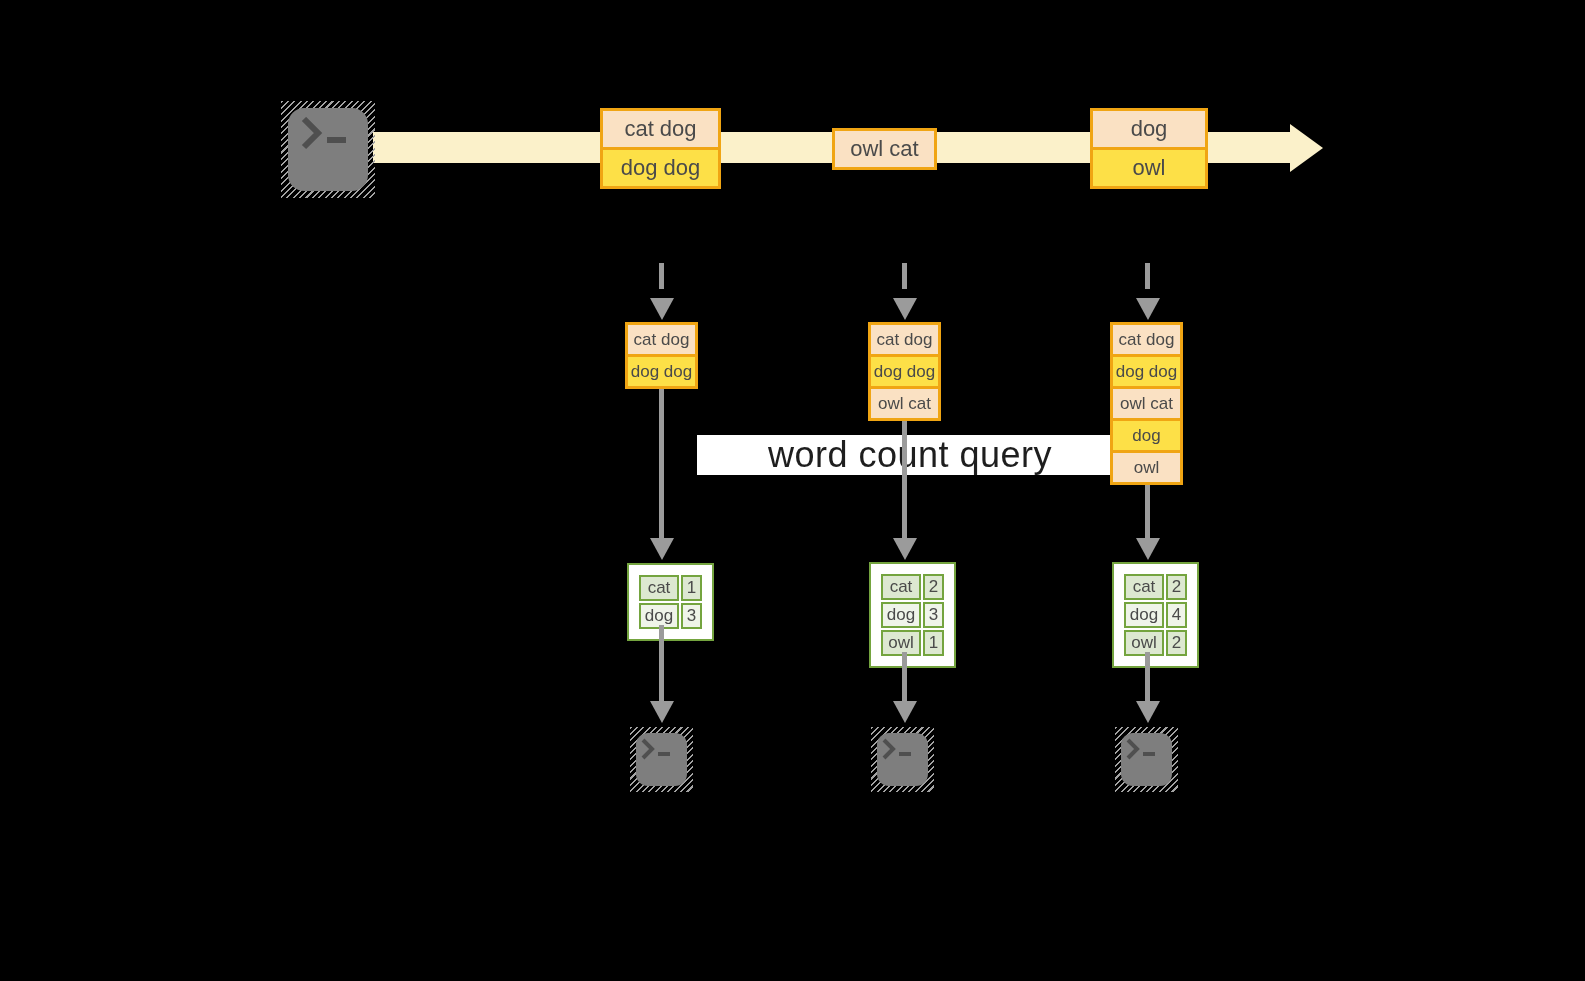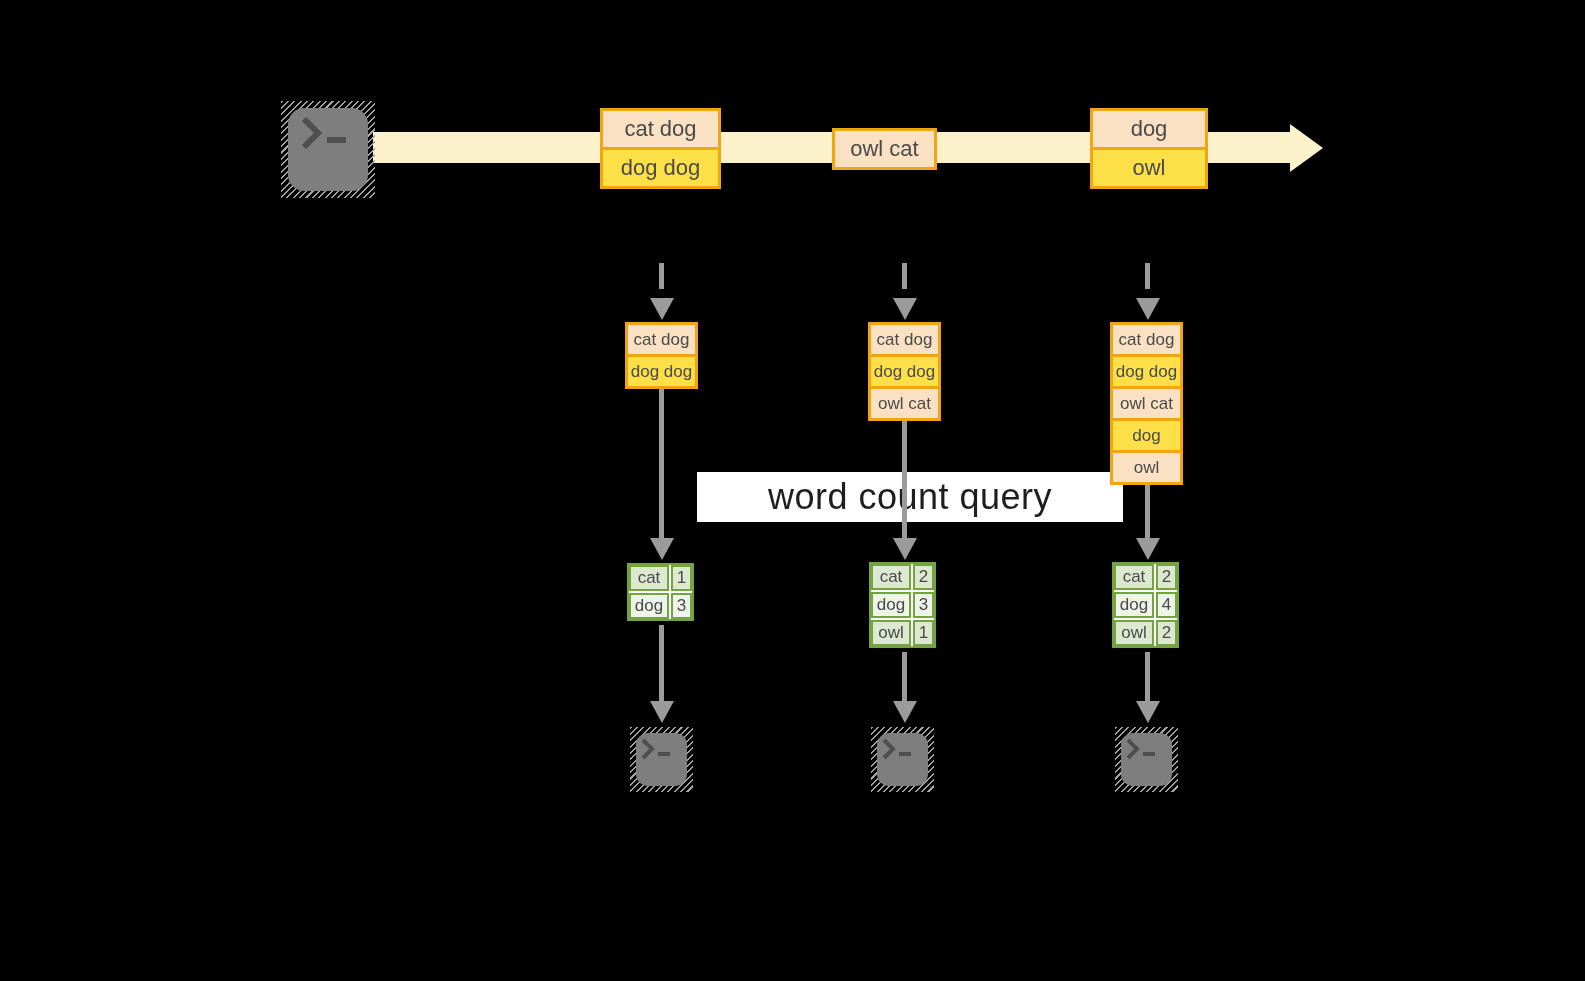--- a/index.html
+++ b/index.html
@@ -20,21 +20,21 @@
   .stack .cell{height:29px;font-size:17px;}
   .stack .cell + .cell{height:32px;border-top:3px solid #f0a513;}
   .peach{background:#fae1c3;}
   .cream{background:#fde047;}
   
   .vline{width:5px;background:#9b9b9b;}
   .ahead{width:0;height:0;border-left:12px solid transparent;border-right:12px solid transparent;border-top:22px solid #9b9b9b;}
   
   .qlabel{background:#fff;color:#1e1e1e;font-size:36px;display:flex;align-items:center;justify-content:center;letter-spacing:0.5px;}
   
-  .ctable{border:2px solid #74a43f;background:#fff;padding:0;display:grid;grid-template-columns:40px 21px;gap:2px;}
+  .ctable{border:2px solid #74a43f;background:#fff;padding:10px;display:grid;grid-template-columns:40px 21px;gap:2px;}
   .ccell{border:2px solid #74a43f;display:flex;align-items:center;justify-content:center;height:26px;font-size:17px;color:#4a4a4a;}
   .rowdark{background:#dde8d1;}
   .rowlight{background:#eff4e9;}
   
   .term{background:repeating-linear-gradient(135deg,#a3a3a3 0 1.5px,rgba(0,0,0,0) 1.5px 4.5px);}
   .term-inner{position:absolute;background:#7e7e7e;}
   .term-inner.big{inset:7px;border-radius:16px;}
   .term-inner.small{inset:6px;border-radius:12px;}
   .term svg{position:absolute;}
 </style>
@@ -57,21 +57,21 @@
   <div class="cell cream">dog dog</div>
 </div>
 <div class="abs obox evt" style="left:832px;top:128px;width:105px">
   <div class="cell peach">owl cat</div>
 </div>
 <div class="abs obox evt" style="left:1090px;top:108px;width:118px">
   <div class="cell peach">dog</div>
   <div class="cell cream">owl</div>
 </div>
 
-<div class="abs qlabel" style="left:697px;top:472px;width:426px;height:50px">word count query</div>
+<div class="abs qlabel" style="left:697px;top:435px;width:426px;height:40px">word count query</div>
 
 <div class="abs vline" style="left:659px;top:263px;height:26px"></div>
 <div class="abs ahead" style="left:650px;top:298px"></div>
 <div class="abs obox stack" style="left:625px;top:322px;width:73px">
   <div class="cell peach">cat dog</div>
   <div class="cell cream">dog dog</div>
 </div>
 <div class="abs vline" style="left:659px;top:389px;height:149px"></div>
 <div class="abs ahead" style="left:650px;top:538px"></div>
 <div class="abs ctable" style="left:627px;top:563px">

